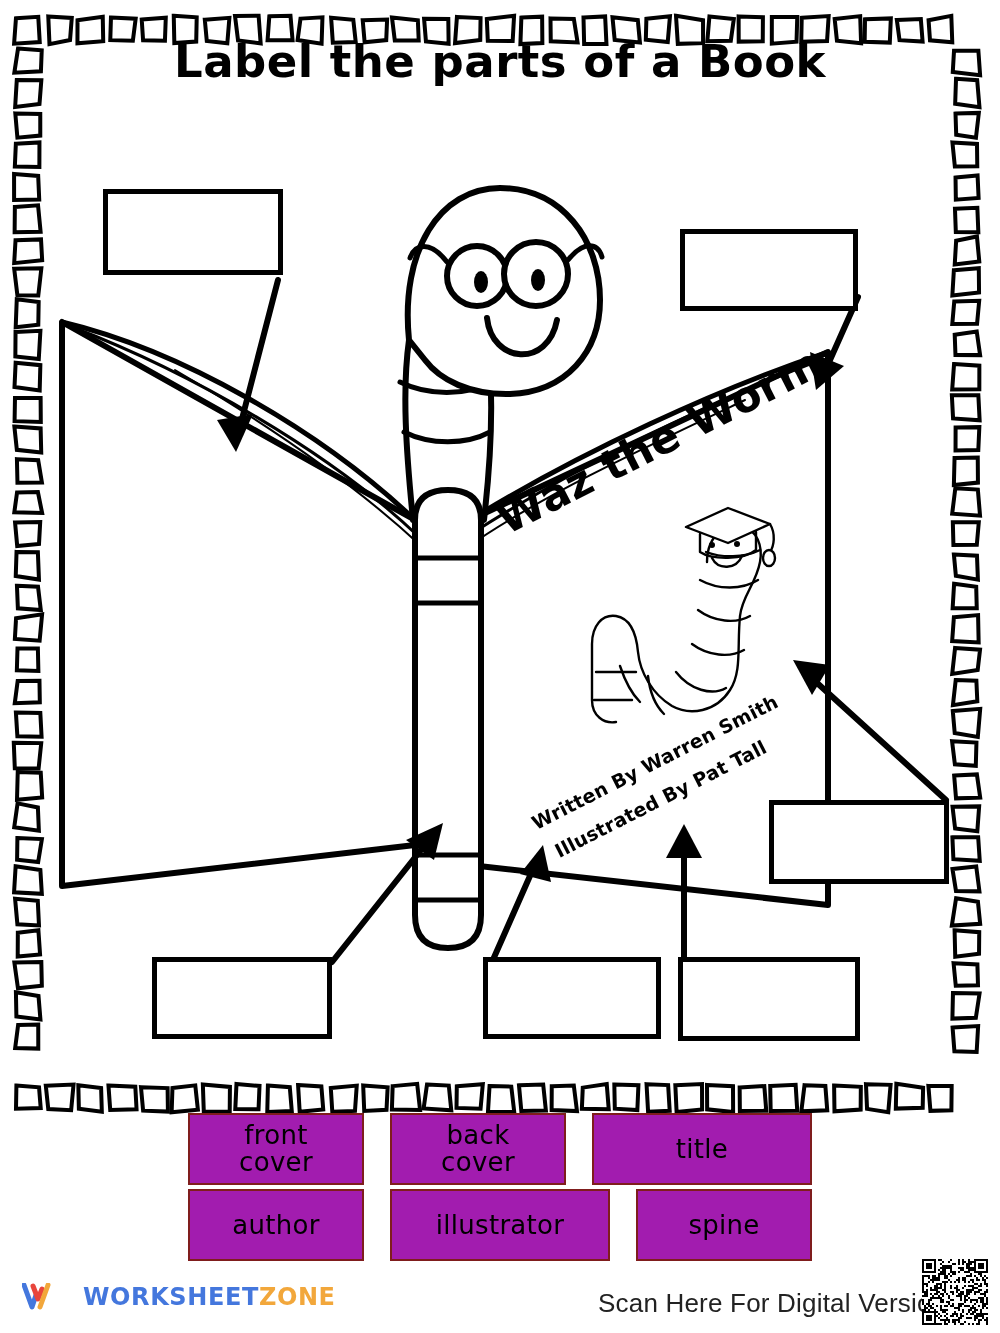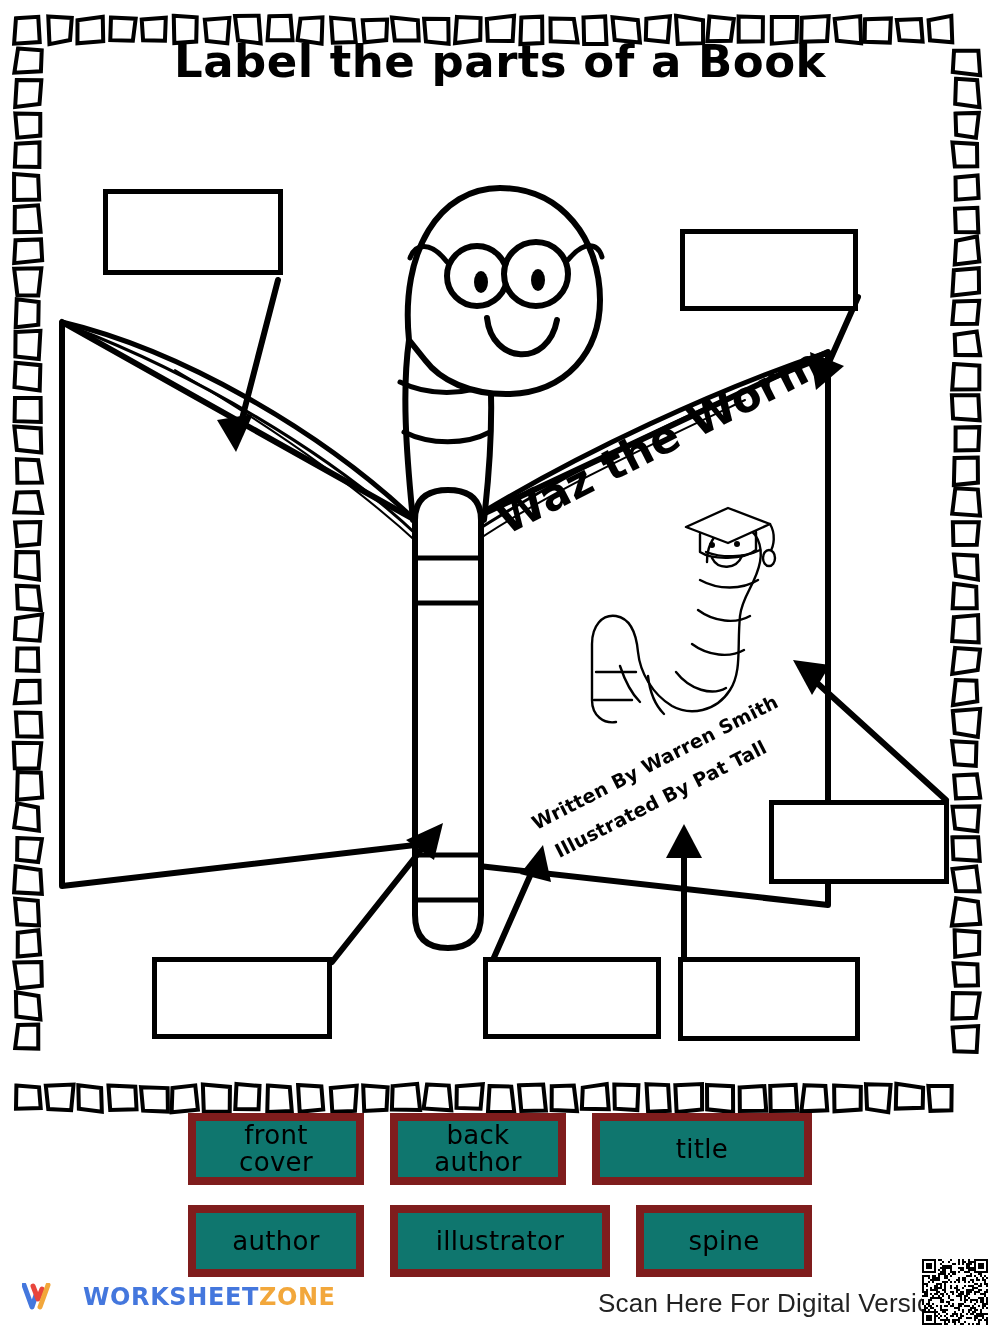--- a/index.html
+++ b/index.html
@@ -13,27 +13,27 @@
     font-family:"DejaVu Sans",sans-serif;font-weight:bold;
     font-size:45px;letter-spacing:0.5px;color:#000;
     line-height:1.05;
   }
 
   .ansbox{position:absolute;border:5px solid #000;background:#fff;box-sizing:border-box;}
 
   .wordbank{position:absolute;left:0;top:1113px;width:1000px;}
   .wb-row{display:flex;justify-content:center;gap:26px;}
   .wb-cell{
-    border:8px solid #7f1d1d;background:#0f766e;box-sizing:border-box;
+    border:2px solid #7f1d1d;background:#a21caf;box-sizing:border-box;
     width:176px;height:72px;display:flex;align-items:center;justify-content:center;
     text-align:center;font-family:"DejaVu Sans",sans-serif;font-size:26px;
     line-height:1.02;letter-spacing:.3px;
   }
   .wb-cell.wide{width:220px;}
-  .wb-row + .wb-row{margin-top:20px;}
+  .wb-row + .wb-row{margin-top:4px;}
 
   .brand{position:absolute;left:22px;top:1283px;display:flex;align-items:center;gap:27px;}
   .brand-text{font-family:"DejaVu Sans",sans-serif;font-weight:bold;font-size:24px;letter-spacing:.6px;}
   .brand-text .b1{color:#4477dd;}
   .brand-text .b2{color:#f2a73b;}
 
   .scan{position:absolute;left:598px;top:1288px;font-family:"Liberation Sans",sans-serif;
         font-size:26px;color:#222;letter-spacing:.2px;}
   .qr{position:absolute;left:922px;top:1259px;width:66px;height:66px;background:#fff;}
 
@@ -269,21 +269,21 @@
 
   <div class="cover-text book-title" style="left:500px;top:497px;transform:rotate(-27deg);">Waz the Worm</div>
   <div class="cover-text byline" style="left:533px;top:813px;transform:rotate(-27deg);">Written By Warren Smith</div>
   <div class="cover-text byline" style="left:556px;top:841px;transform:rotate(-27deg);">Illustrated By Pat Tall</div>
 
   <div class="wordbank">
     <div class="wb-row">
       <div class="wb-cell" style="white-space:pre-line;">front
 cover</div>
       <div class="wb-cell" style="white-space:pre-line;">back
-author</div>
+cover</div>
       <div class="wb-cell wide">title</div>
     </div>
     <div class="wb-row">
       <div class="wb-cell">author</div>
       <div class="wb-cell wide">illustrator</div>
       <div class="wb-cell">spine</div>
     </div>
   </div>
 
   <div class="brand">

